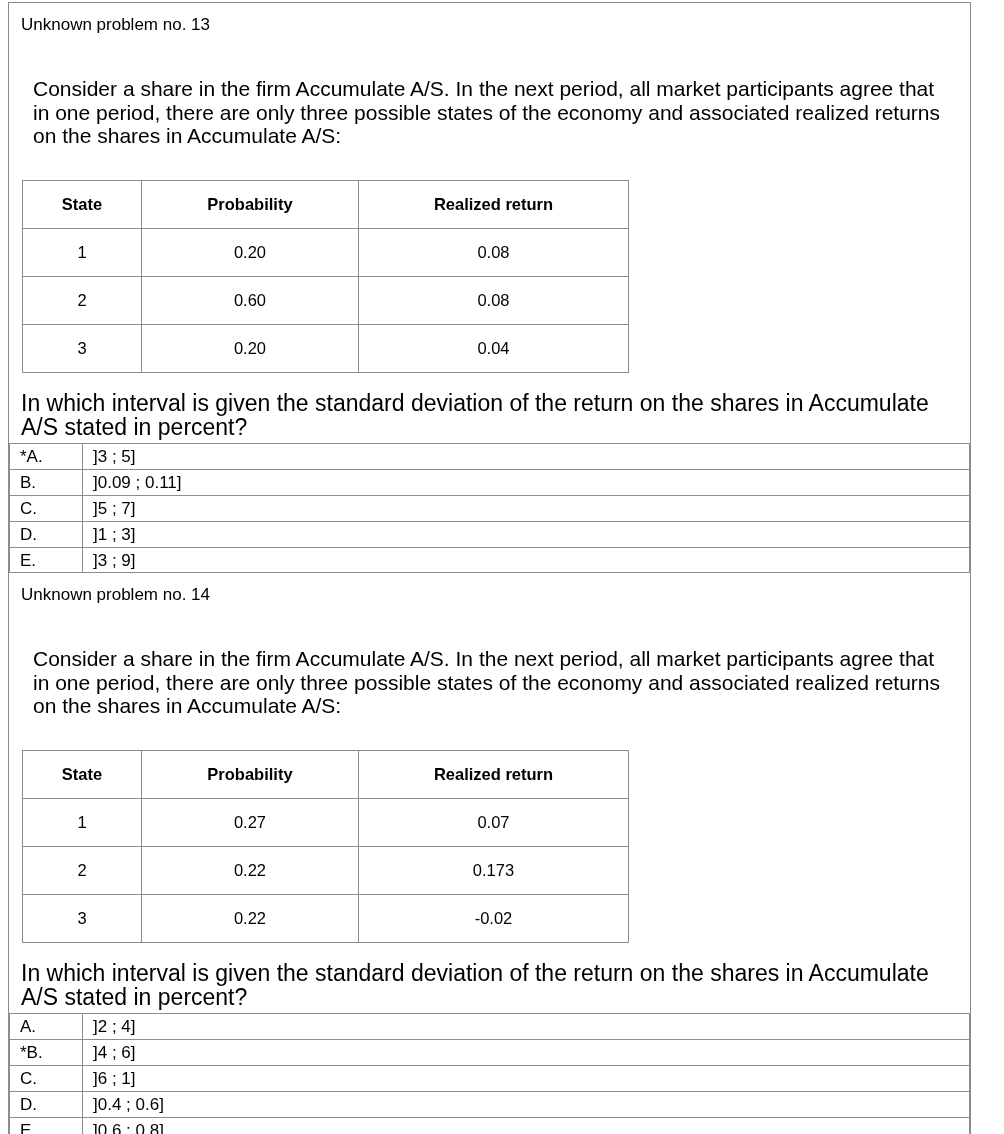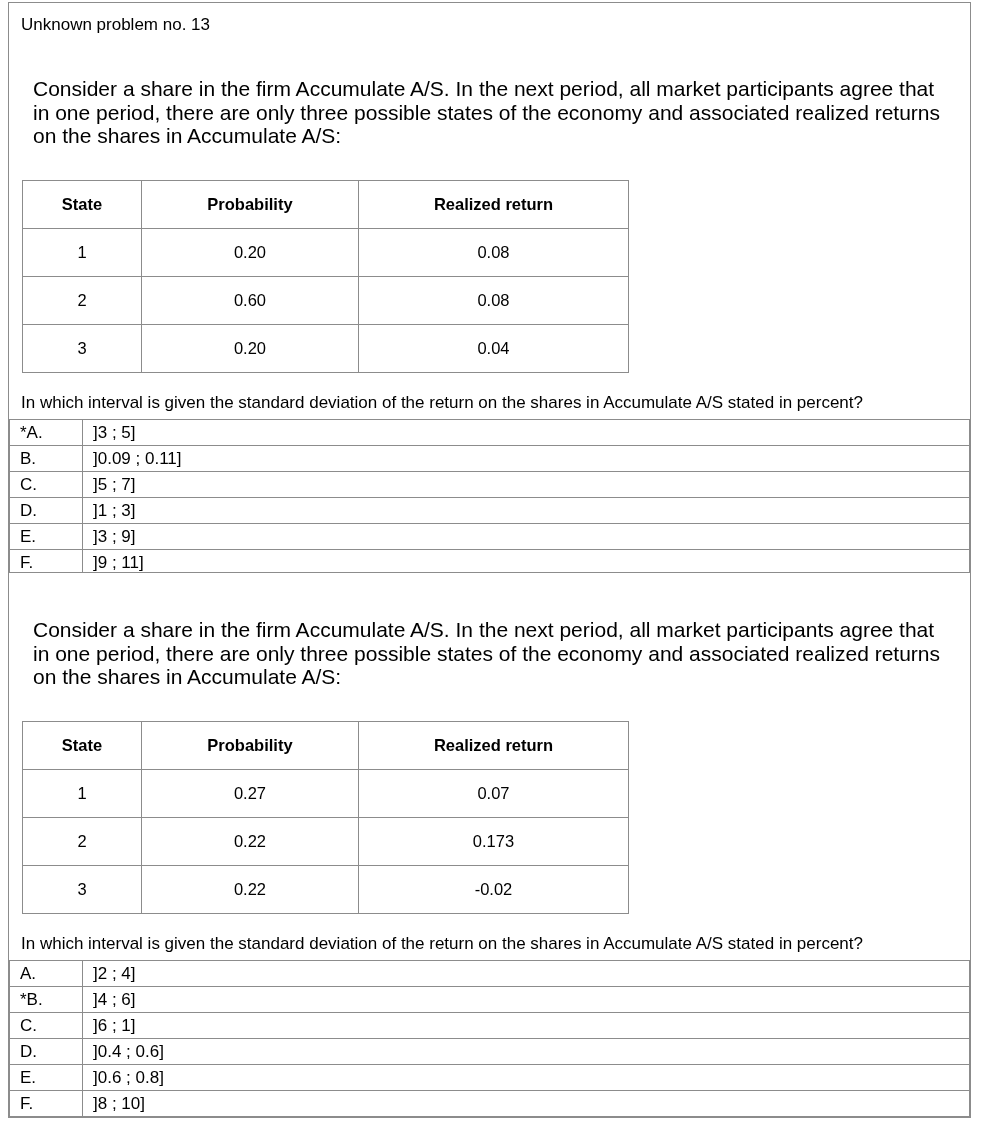--- a/index.html
+++ b/index.html
@@ -80,21 +80,21 @@
   }
   .col-state  { width: 119px; }
   .col-prob   { width: 217px; }
   .col-return { width: 270px; }
 
   
   .question-wrap {
     padding: 0 12px 4px 12px;
   }
   .question-text {
-    font-size: 17px;
+    font-size: 23px;
     line-height: 24px;
     margin: 0;
     max-width: 942px;
   }
 
   
   table.options-table {
     border-collapse: collapse;
     table-layout: fixed;
     width: 100%;
@@ -189,20 +189,21 @@
         <tr>
           <td class="opt-letter"><span class="opt-letter-inner">F.</span></td>
           <td class="opt-value">]9 ; 11]</td>
         </tr>
       </tbody>
     </table>
   </section>
 
   <section class="problem-box" id="problem-box-14">
     <div class="problem-inner">
+      <p class="problem-title">Unknown problem no. 14</p>
       <div class="spacer-line"></div>
       <p class="problem-body">Consider a share in the firm Accumulate A/S. In the next period, all market participants agree that in one period, there are only three possible states of the economy and associated realized returns on the shares in Accumulate A/S:</p>
     </div>
 
     <div class="data-table-wrap">
       <table class="data-table">
         <colgroup>
           <col class="col-state">
             <col class="col-prob">
             <col class="col-return">

